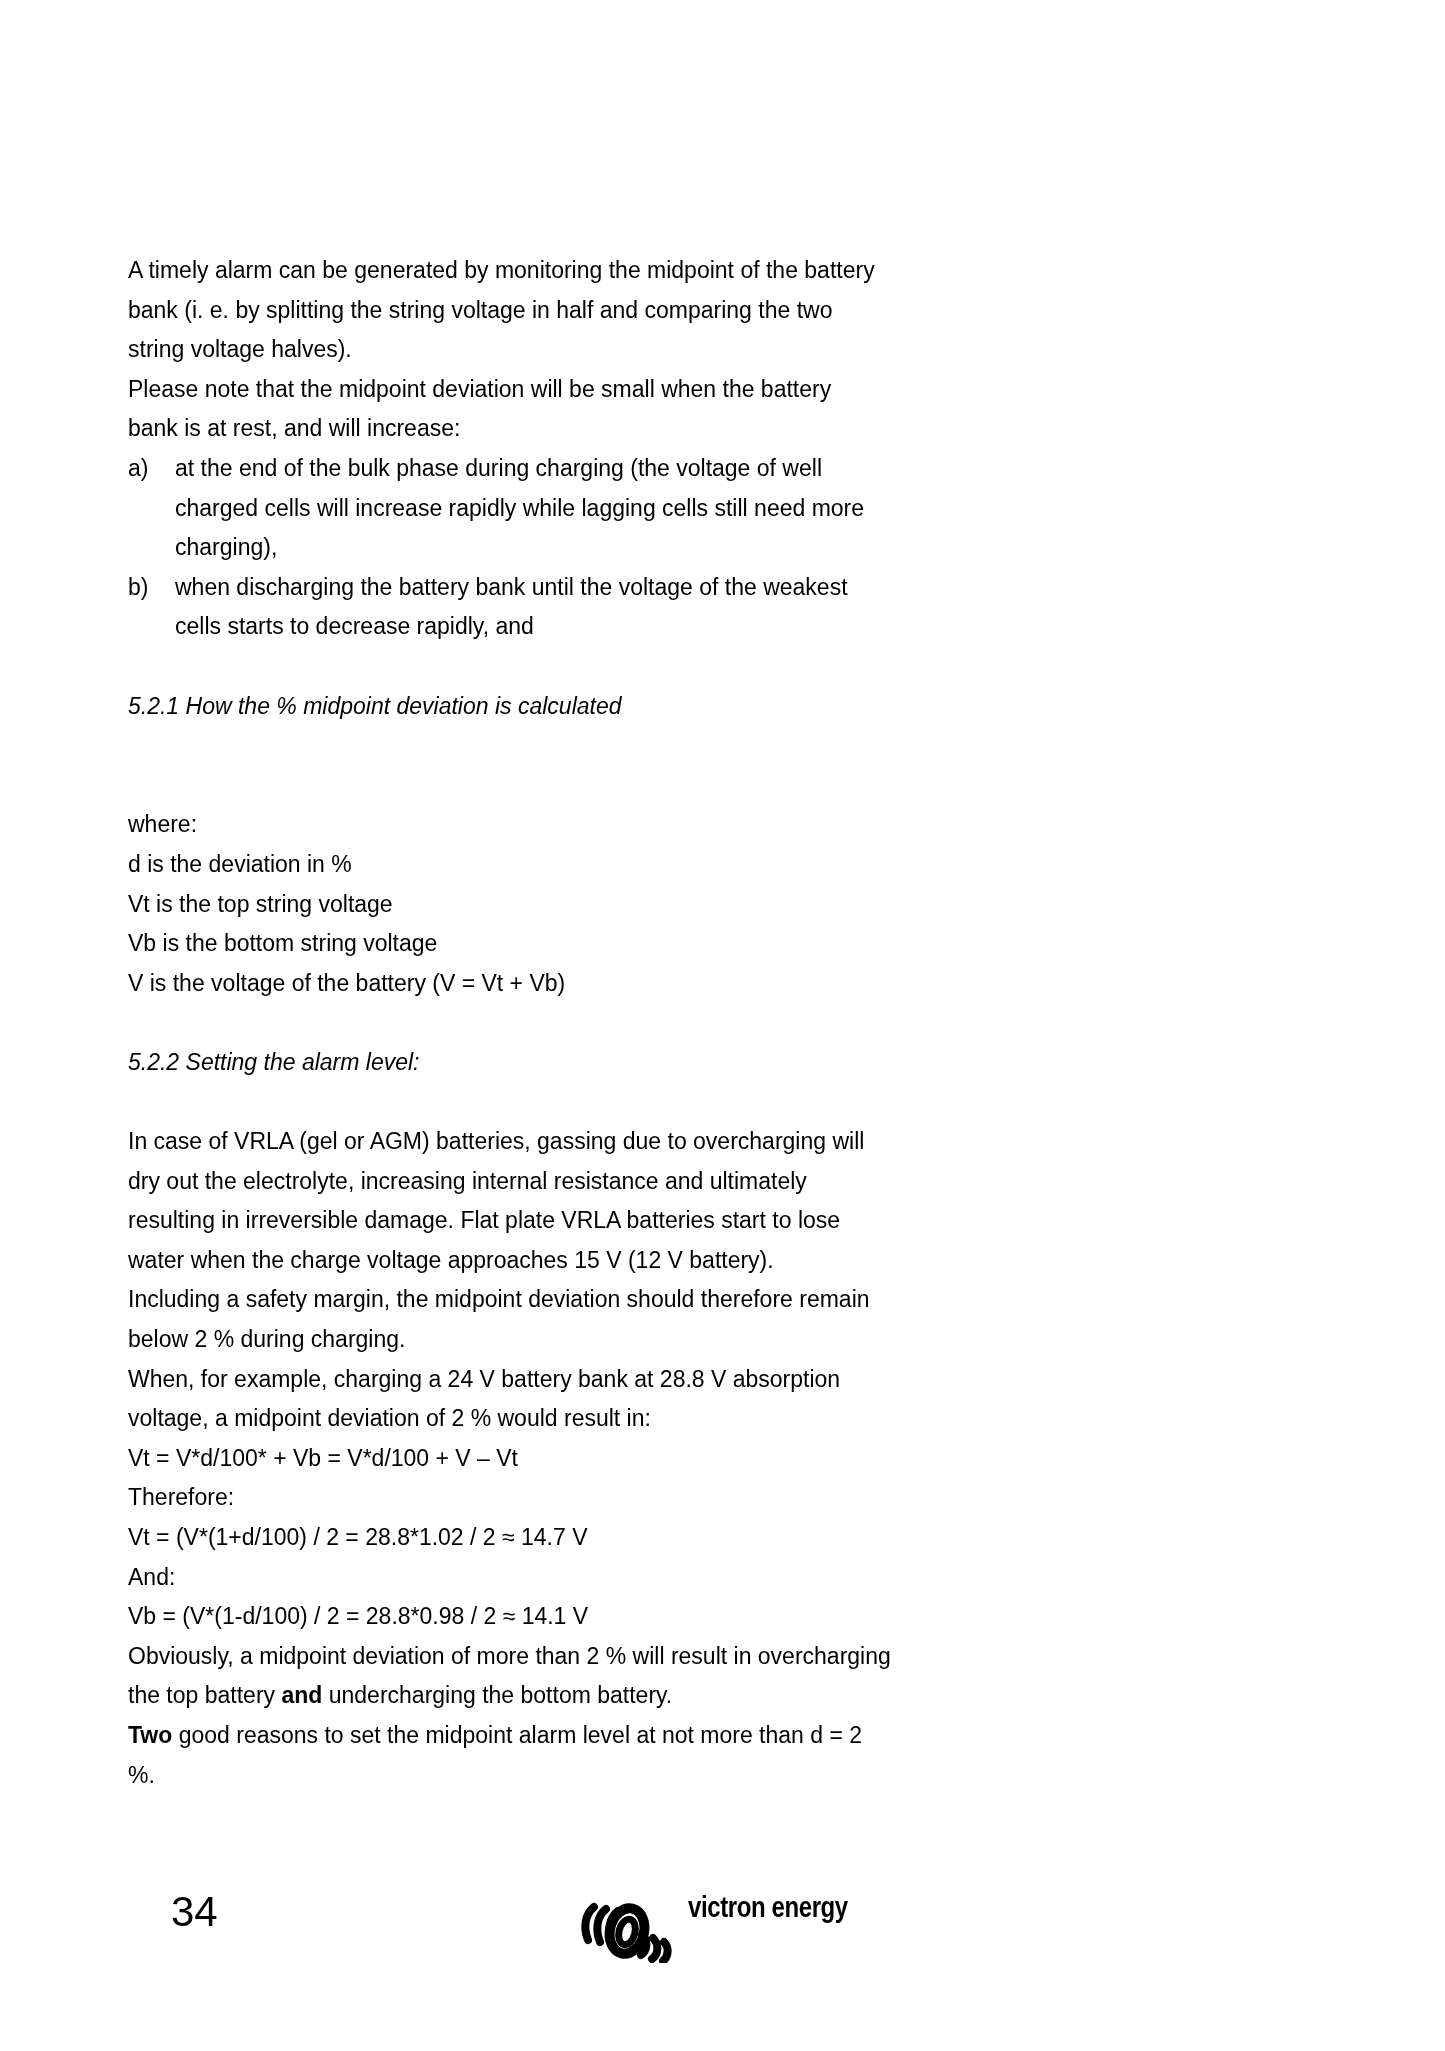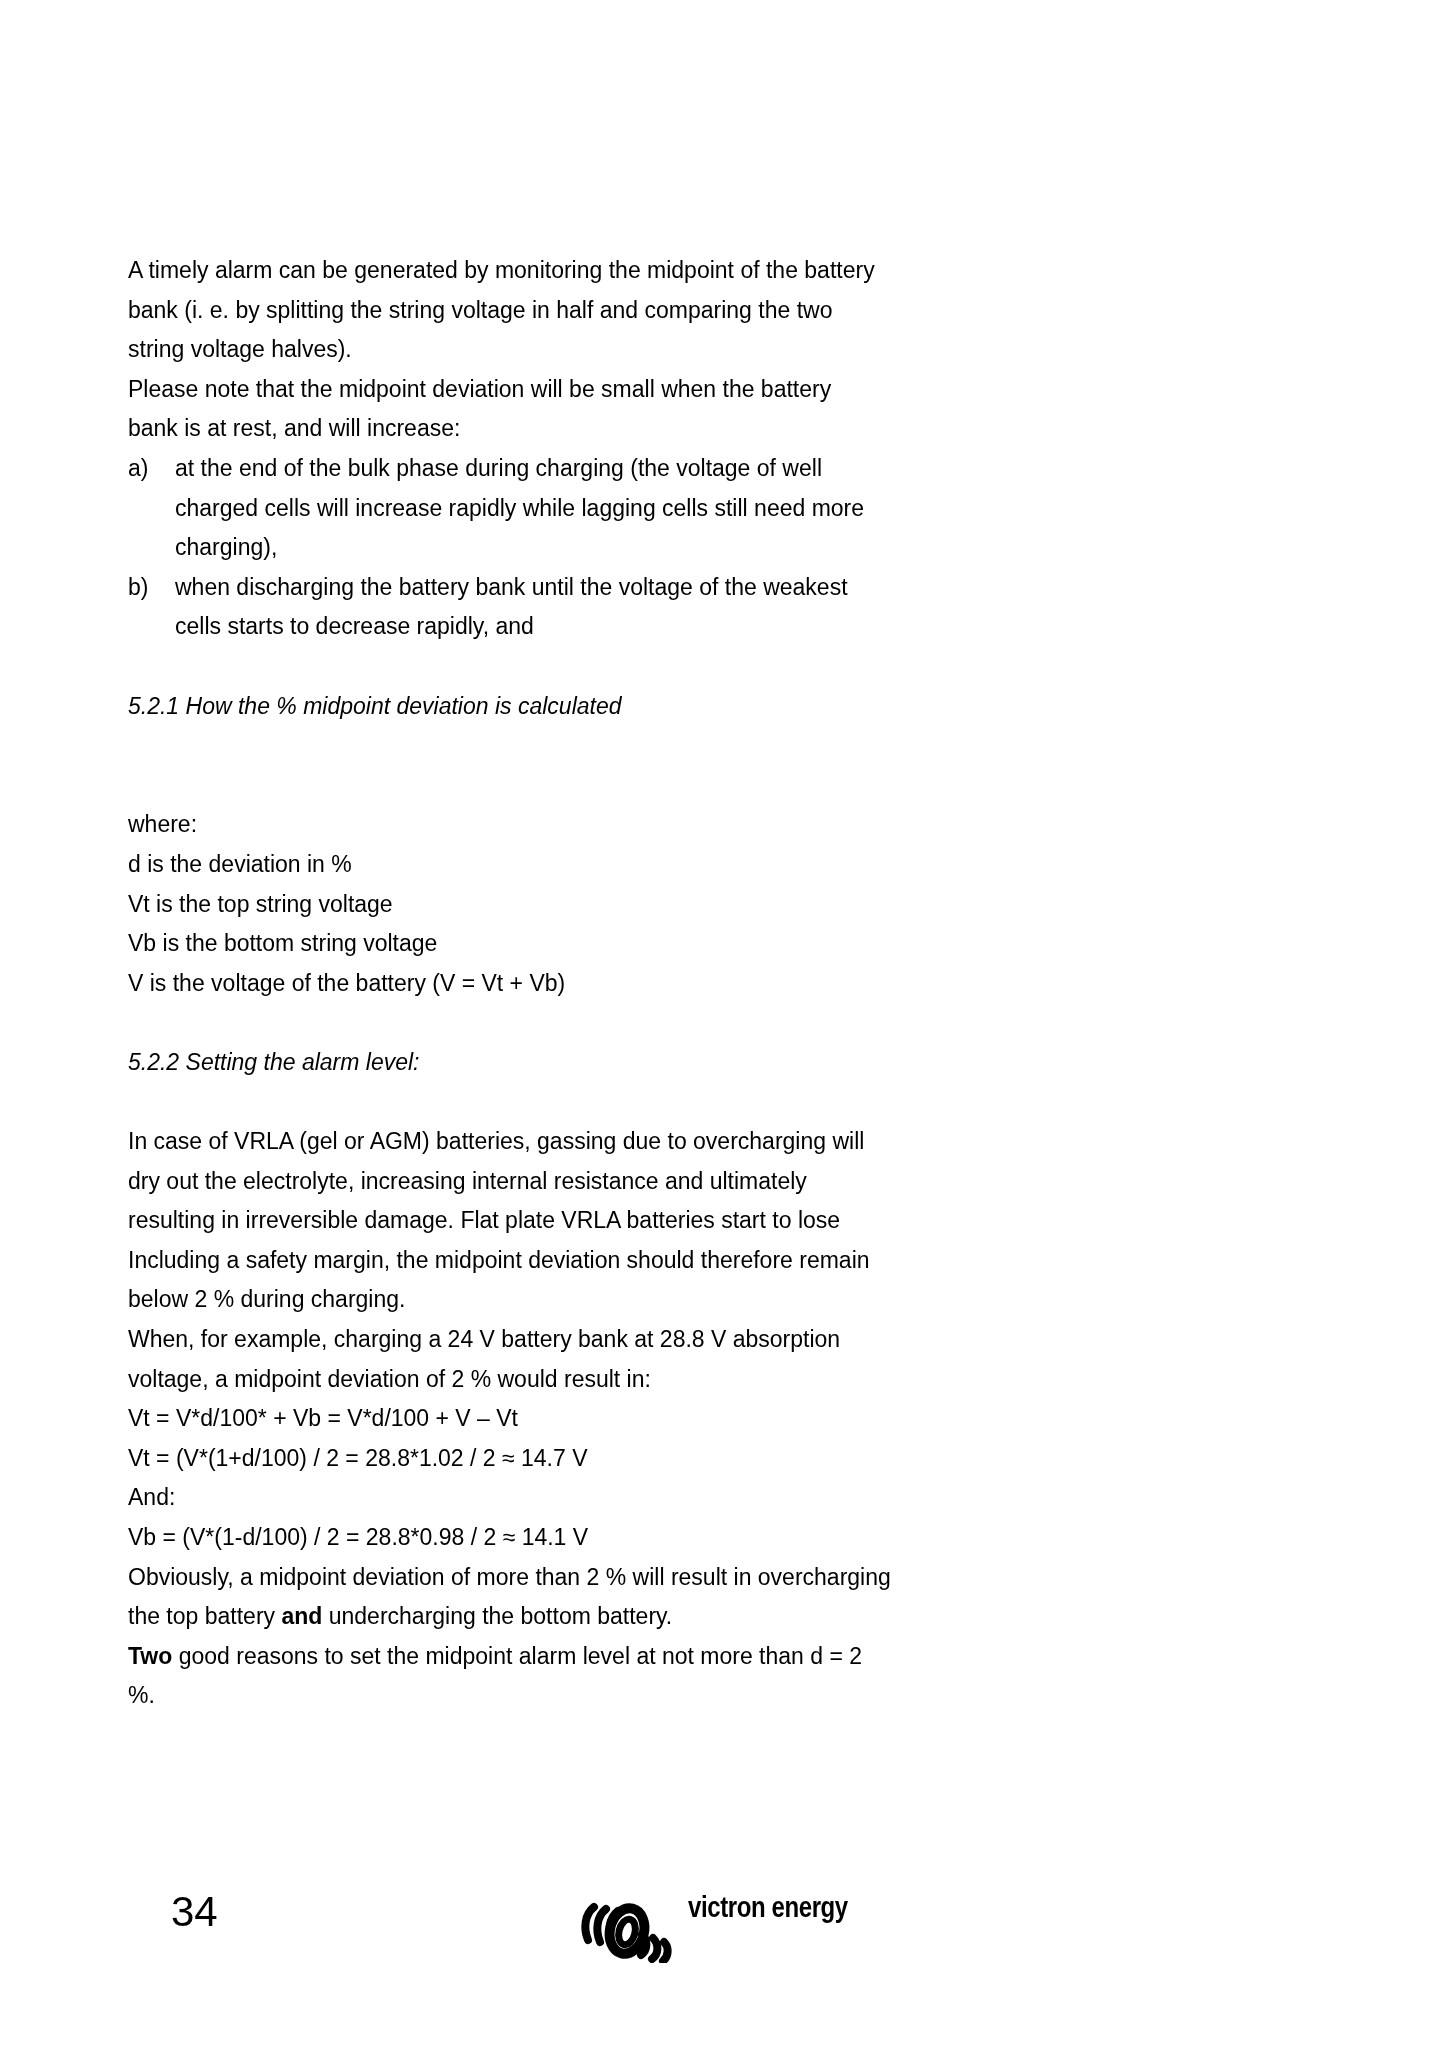--- a/index.html
+++ b/index.html
@@ -55,25 +55,27 @@
       <div class="ln"><span>d is the deviation in %</span></div>
       <div class="ln"><span>Vt is the top string voltage</span></div>
       <div class="ln"><span>Vb is the bottom string voltage</span></div>
       <div class="ln"><span>V is the voltage of the battery (V = Vt + Vb)</span></div>
       <div class="ln"></div>
       <div class="ln it"><span>5.2.2 Setting the alarm level:</span></div>
       <div class="ln"></div>
       <div class="ln"><span>In case of VRLA (gel or AGM) batteries, gassing due to overcharging will</span></div>
       <div class="ln"><span>dry out the electrolyte, increasing internal resistance and ultimately</span></div>
       <div class="ln"><span>resulting in irreversible damage. Flat plate VRLA batteries start to lose</span></div>
+      <div class="ln"><span>water when the charge voltage approaches 15 V (12 V battery).</span></div>
       <div class="ln"><span>Including a safety margin, the midpoint deviation should therefore remain</span></div>
       <div class="ln"><span>below 2 % during charging.</span></div>
       <div class="ln"><span>When, for example, charging a 24 V battery bank at 28.8 V absorption</span></div>
       <div class="ln"><span>voltage, a midpoint deviation of 2 % would result in:</span></div>
       <div class="ln"><span>Vt = V*d/100* + Vb = V*d/100 + V – Vt</span></div>
+      <div class="ln"><span>Therefore:</span></div>
       <div class="ln"><span>Vt = (V*(1+d/100) / 2 = 28.8*1.02 / 2 ≈ 14.7 V</span></div>
       <div class="ln"><span>And:</span></div>
       <div class="ln"><span>Vb = (V*(1-d/100) / 2 = 28.8*0.98 / 2 ≈ 14.1 V</span></div>
       <div class="ln"><span>Obviously, a midpoint deviation of more than 2 % will result in overcharging</span></div>
       <div class="ln"><span>the top battery </span><span class="b">and</span><span> undercharging the bottom battery.</span></div>
       <div class="ln"><span class="b">Two</span><span> good reasons to set the midpoint alarm level at not more than d = 2</span></div>
       <div class="ln"><span>%.</span></div>
     </div>
 
   <div class="footer-number">34</div>

